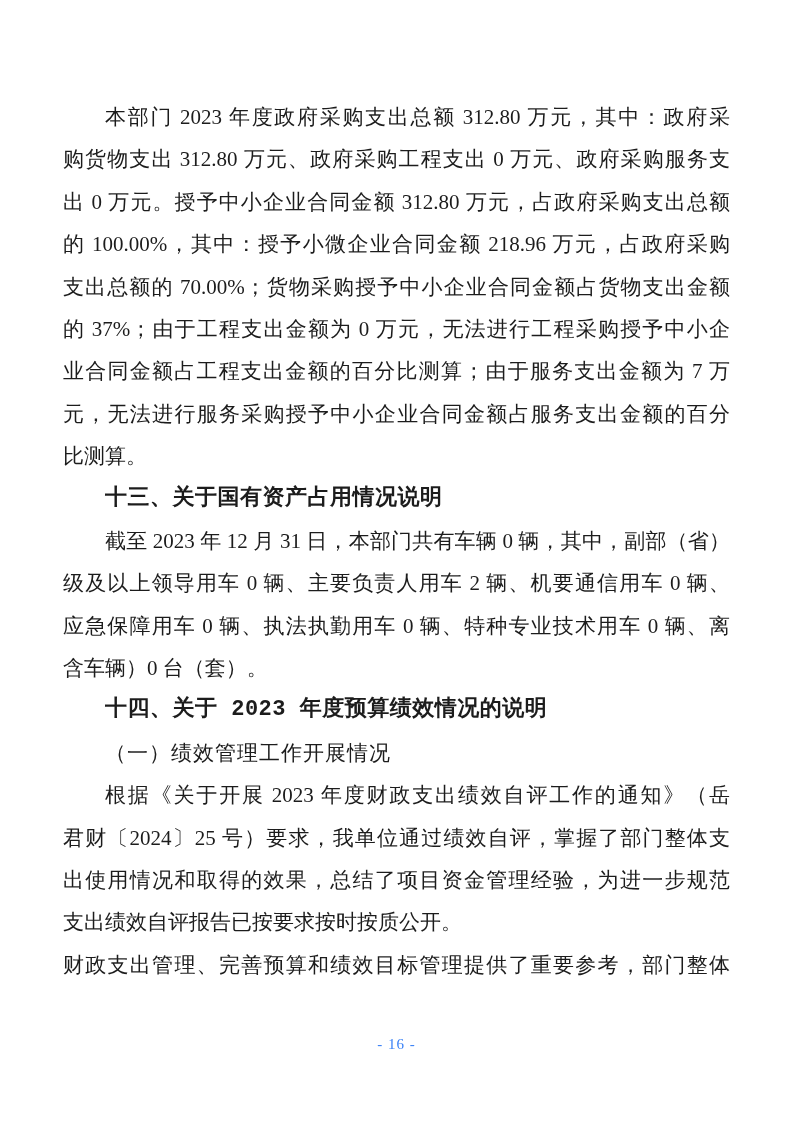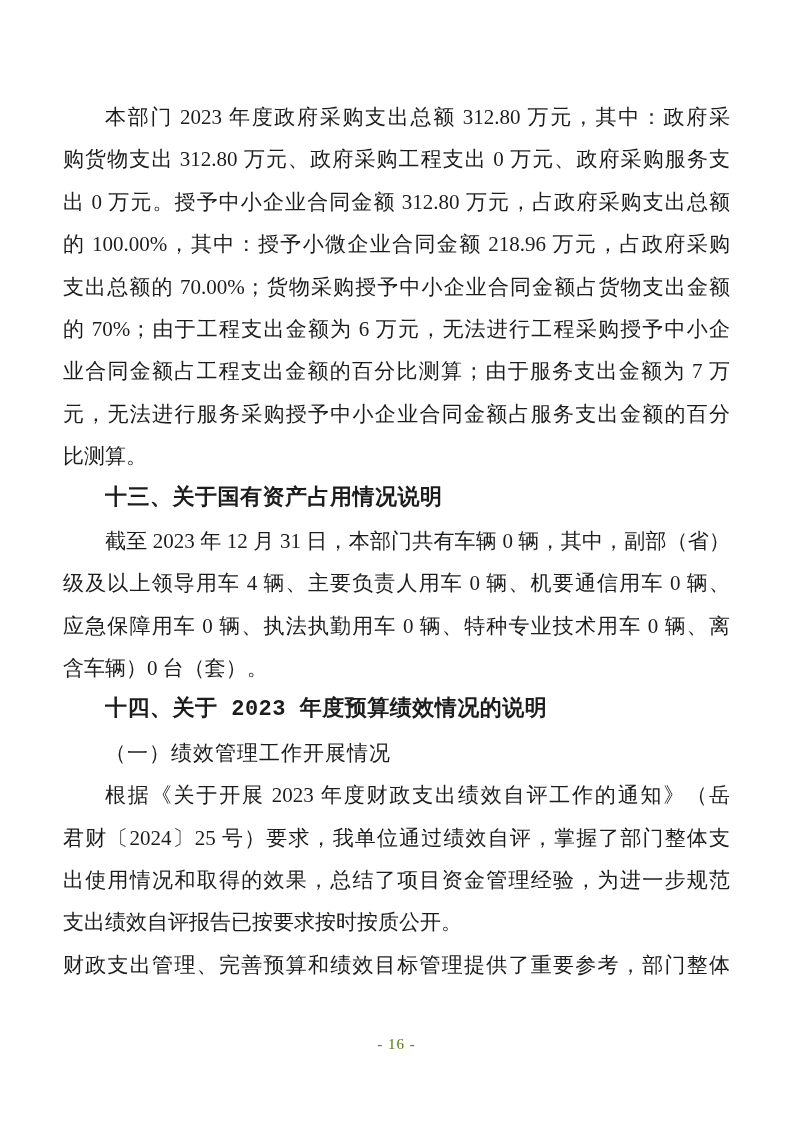--- a/index.html
+++ b/index.html
@@ -50,47 +50,47 @@
     font-size: 21px;
     letter-spacing: 1px;
   }
   .footer {
     position: absolute;
     top: 1036px;
     left: 0;
     width: 100%;
     text-align: center;
     font-size: 15px;
-    color: #4d7c0f;
+    color: #3b82f6;
     letter-spacing: 1px;
   }
 </style>
 </head>
 <body>
 
 <div class="page">
   <div class="content">
 
     <div>
       <div class="line indent">本部门 2023 年度政府采购支出总额 312.80 万元，其中：政府采</div>
       <div class="line">购货物支出 312.80 万元、政府采购工程支出 0 万元、政府采购服务支</div>
       <div class="line">出 0 万元。授予中小企业合同金额 312.80 万元，占政府采购支出总额</div>
       <div class="line">的 100.00%，其中：授予小微企业合同金额 218.96 万元，占政府采购</div>
       <div class="line">支出总额的 70.00%；货物采购授予中小企业合同金额占货物支出金额</div>
-      <div class="line">的 70%；由于工程支出金额为 6 万元，无法进行工程采购授予中小企</div>
+      <div class="line">的 37%；由于工程支出金额为 0 万元，无法进行工程采购授予中小企</div>
       <div class="line">业合同金额占工程支出金额的百分比测算；由于服务支出金额为 7 万</div>
       <div class="line">元，无法进行服务采购授予中小企业合同金额占服务支出金额的百分</div>
       <div class="line last">比测算。</div>
     </div>
 
     <div class="line heading indent">十三、关于国有资产占用情况说明</div>
 
     <div>
       <div class="line indent">截至 2023 年 12 月 31 日，本部门共有车辆 0 辆，其中，副部（省）</div>
-      <div class="line">级及以上领导用车 4 辆、主要负责人用车 0 辆、机要通信用车 0 辆、</div>
+      <div class="line">级及以上领导用车 0 辆、主要负责人用车 2 辆、机要通信用车 0 辆、</div>
       <div class="line">应急保障用车 0 辆、执法执勤用车 0 辆、特种专业技术用车 0 辆、离</div>
       <div class="line last">含车辆）0 台（套）。</div>
     </div>
 
     <div class="line heading indent">十四、关于 2023 年度预算绩效情况的说明</div>
 
     <div class="line sub indent">（一）绩效管理工作开展情况</div>
 
     <div>
       <div class="line indent">根据《关于开展 2023 年度财政支出绩效自评工作的通知》（岳</div>

